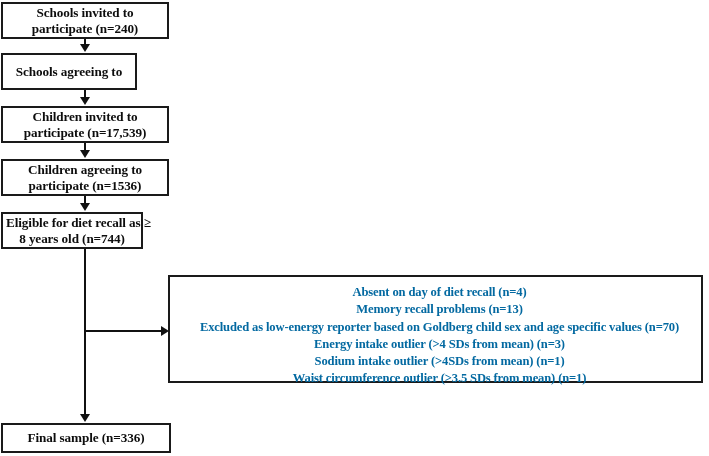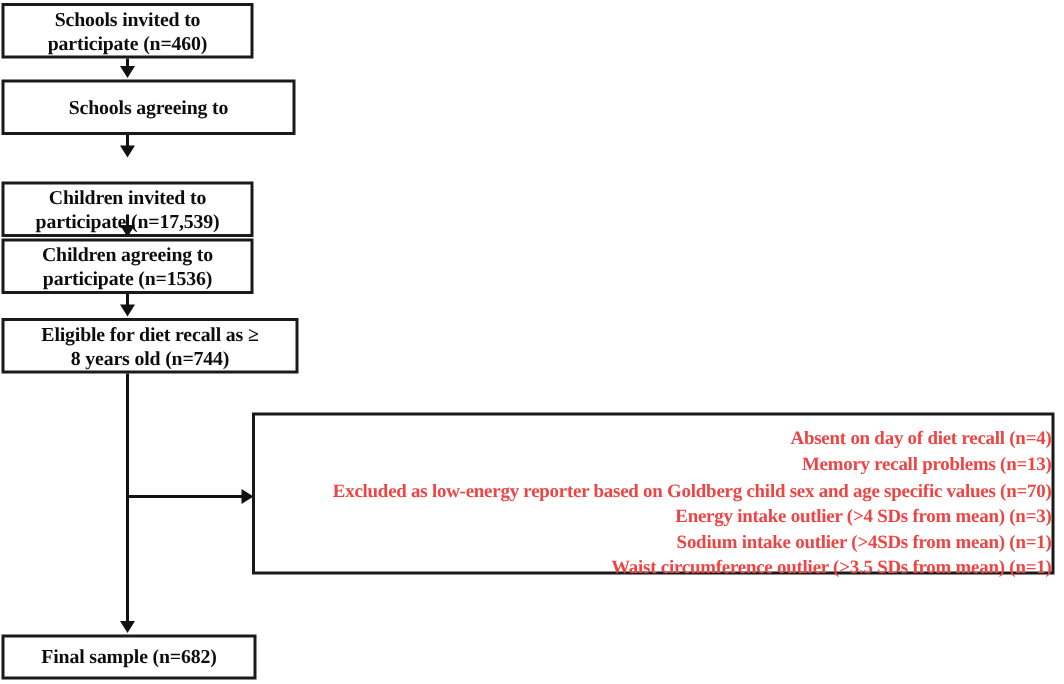--- a/index.html
+++ b/index.html
@@ -38,25 +38,25 @@
   .box .ln {
     display: block;
     white-space: nowrap;
   }
   
   .listbox {
     position: absolute;
     box-sizing: border-box;
     border: 2px solid #1a1a1a;
     background: #ffffff;
-    color: #ef4444;
+    color: #0369a1;
     font-weight: bold;
     font-size: 12.6px;
     line-height: 17.3px;
-    text-align: right;
+    text-align: center;
     padding: 7px 0 7px 8px;
     letter-spacing: -0.15px;
     white-space: nowrap;
   }
   .listbox .li { display: block; }
 
   
   .vline {
     position: absolute;
     width: 2px;
@@ -85,57 +85,57 @@
   }
 </style>
 </head>
 <body>
 
 <div id="canvas">
 
   <div class="box" style="left:1px; top:2px; width:168px; height:37px;">
     <span class="txt">
       <span class="ln">Schools invited to</span>
-      <span class="ln">participate (n=460)</span>
+      <span class="ln">participate (n=240)</span>
     </span>
   </div>
 
   <div class="vline" style="left:84px; top:39px; height:7px;"></div>
   <div class="arrow-down" style="left:80px; top:44px;"></div>
 
-  <div class="box" style="left:1px; top:53px; width:196px; height:37px;">
+  <div class="box" style="left:1px; top:53px; width:136px; height:37px;">
     <span class="txt">
       <span class="ln">Schools agreeing to</span>
     </span>
   </div>
 
   <div class="vline" style="left:84px; top:90px; height:9px;"></div>
   <div class="arrow-down" style="left:80px; top:97px;"></div>
 
-  <div class="box" style="left:1px; top:106px; width:168px; height:37px;margin-top:15px;">
+  <div class="box" style="left:1px; top:106px; width:168px; height:37px;">
     <span class="txt">
       <span class="ln">Children invited to</span>
       <span class="ln">participate (n=17,539)</span>
     </span>
   </div>
 
   <div class="vline" style="left:84px; top:143px; height:9px;"></div>
   <div class="arrow-down" style="left:80px; top:150px;"></div>
 
   <div class="box" style="left:1px; top:159px; width:168px; height:37px;">
     <span class="txt">
       <span class="ln">Children agreeing to</span>
       <span class="ln">participate (n=1536)</span>
     </span>
   </div>
 
   <div class="vline" style="left:84px; top:196px; height:9px;"></div>
   <div class="arrow-down" style="left:80px; top:203px;"></div>
 
-  <div class="box" style="left:1px; top:212px; width:198px; height:37px;">
+  <div class="box" style="left:1px; top:212px; width:142px; height:37px;">
     <span class="txt">
       <span class="ln">Eligible for diet recall as ≥</span>
       <span class="ln">8 years old (n=744)</span>
     </span>
   </div>
 
   <div class="vline" style="left:84px; top:249px; height:170px;"></div>
   <div class="arrow-down" style="left:80px; top:414px;"></div>
 
   <div class="hline" style="left:85px; top:330px; width:78px;"></div>
@@ -145,17 +145,17 @@
     <span class="li">Absent on day of diet recall (n=4)</span>
     <span class="li">Memory recall problems (n=13)</span>
     <span class="li">Excluded as low-energy reporter based on Goldberg child sex and age specific values (n=70)</span>
     <span class="li">Energy intake outlier (&gt;4 SDs from mean) (n=3)</span>
     <span class="li">Sodium intake outlier (&gt;4SDs from mean) (n=1)</span>
     <span class="li">Waist circumference outlier (&gt;3.5 SDs from mean) (n=1)</span>
   </div>
 
   <div class="box" style="left:1px; top:423px; width:170px; height:30px;">
     <span class="txt">
-      <span class="ln">Final sample (n=682)</span>
+      <span class="ln">Final sample (n=336)</span>
     </span>
   </div>
 
 </div>
 
 </body></html>

